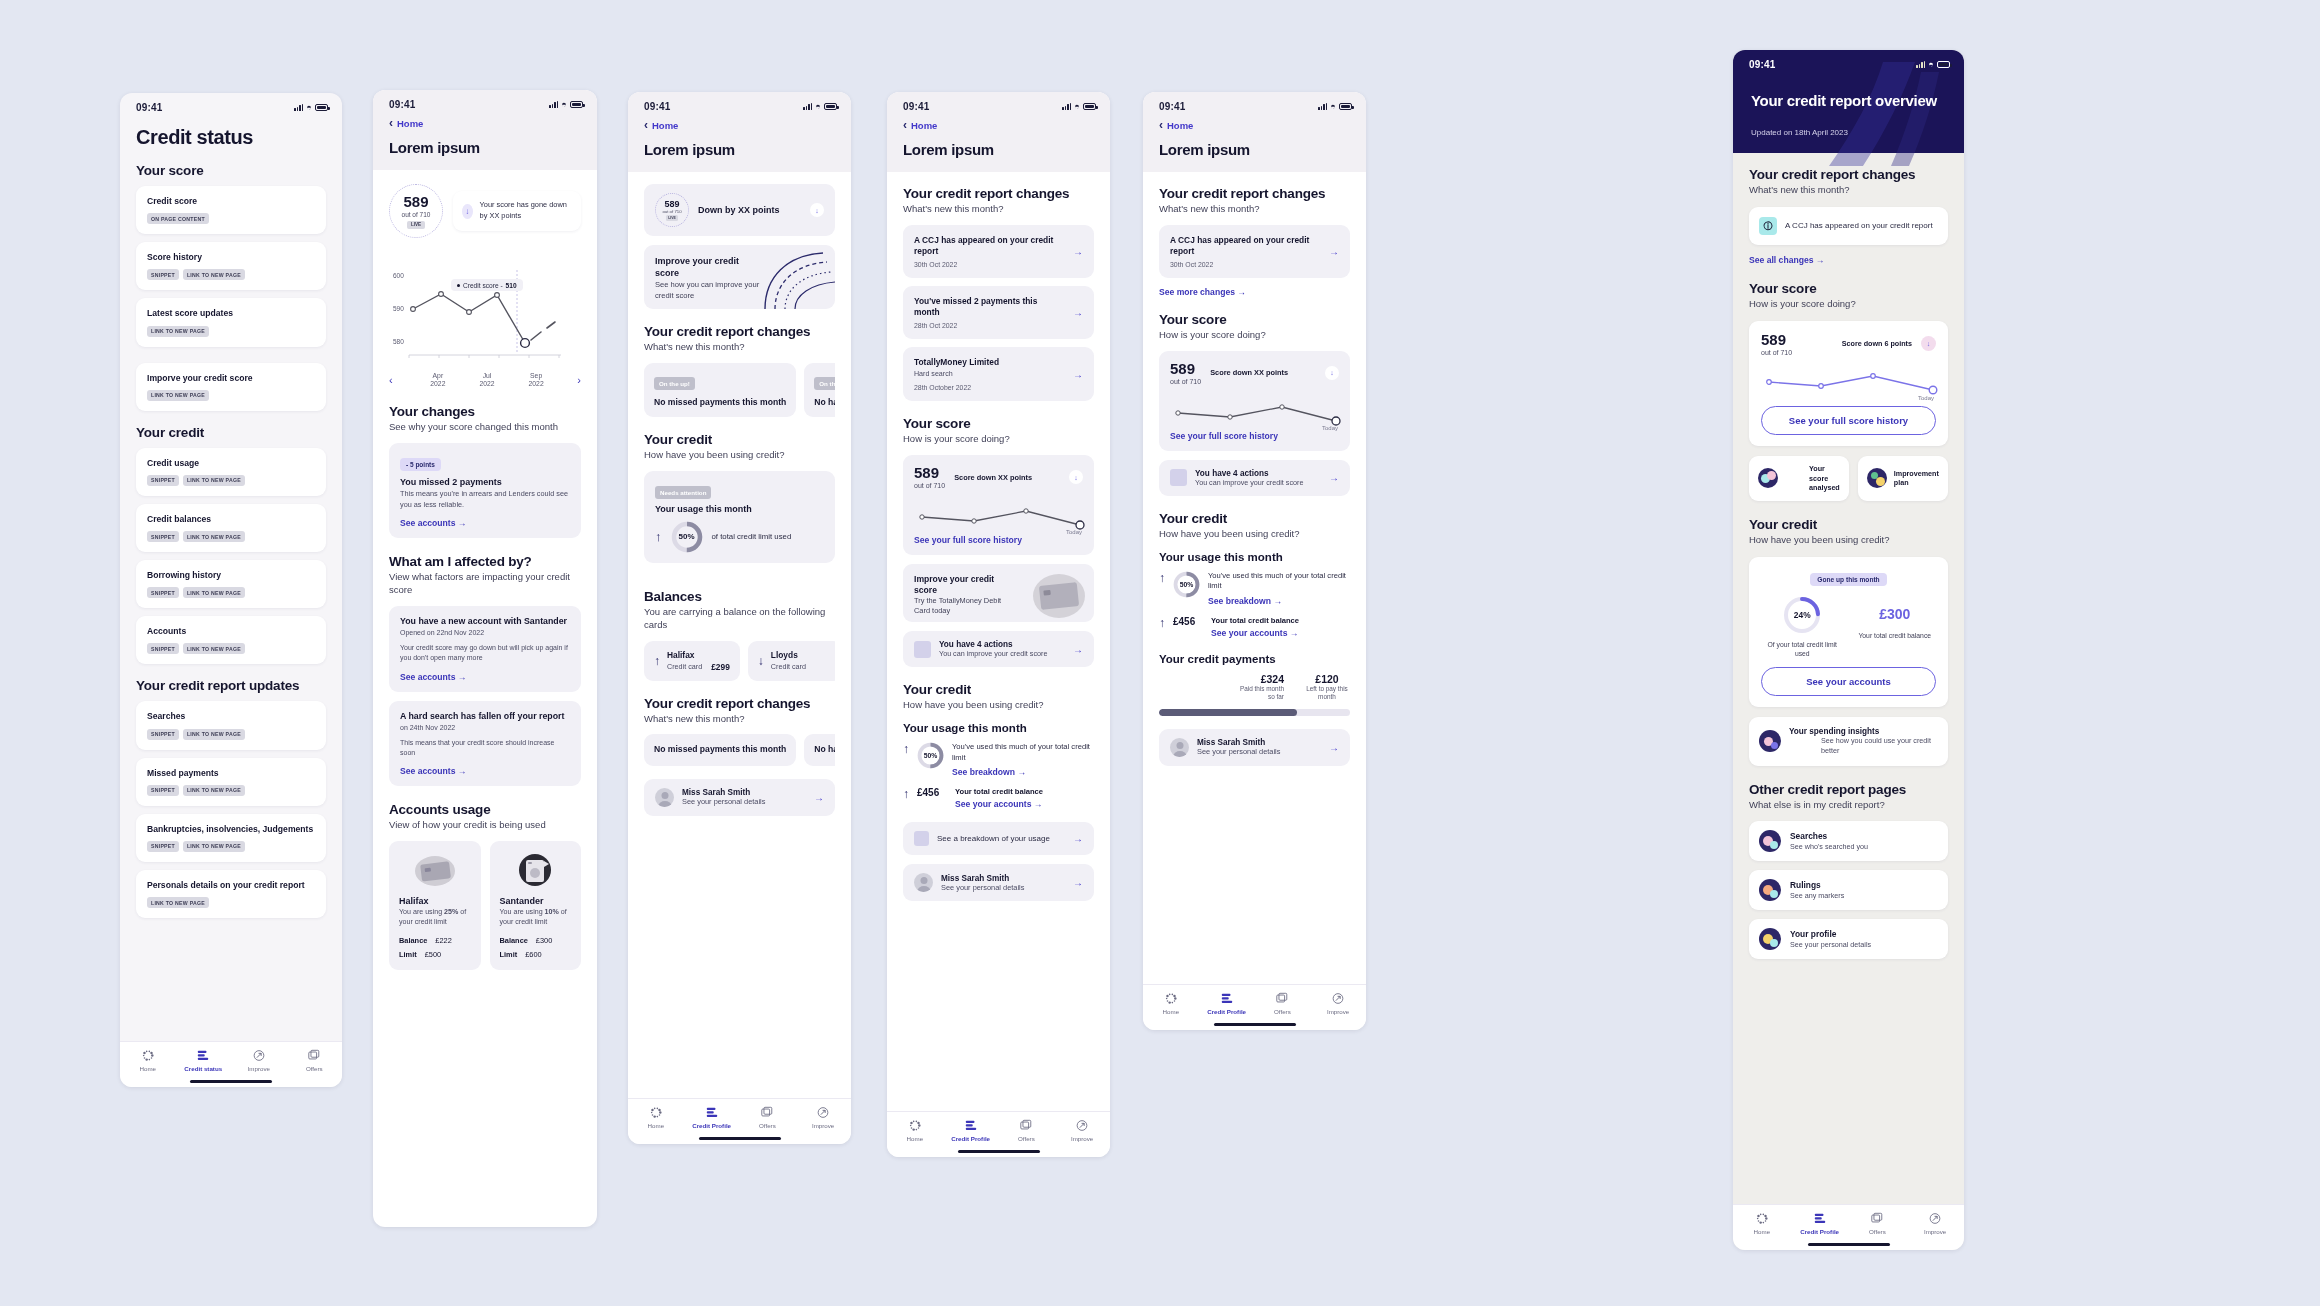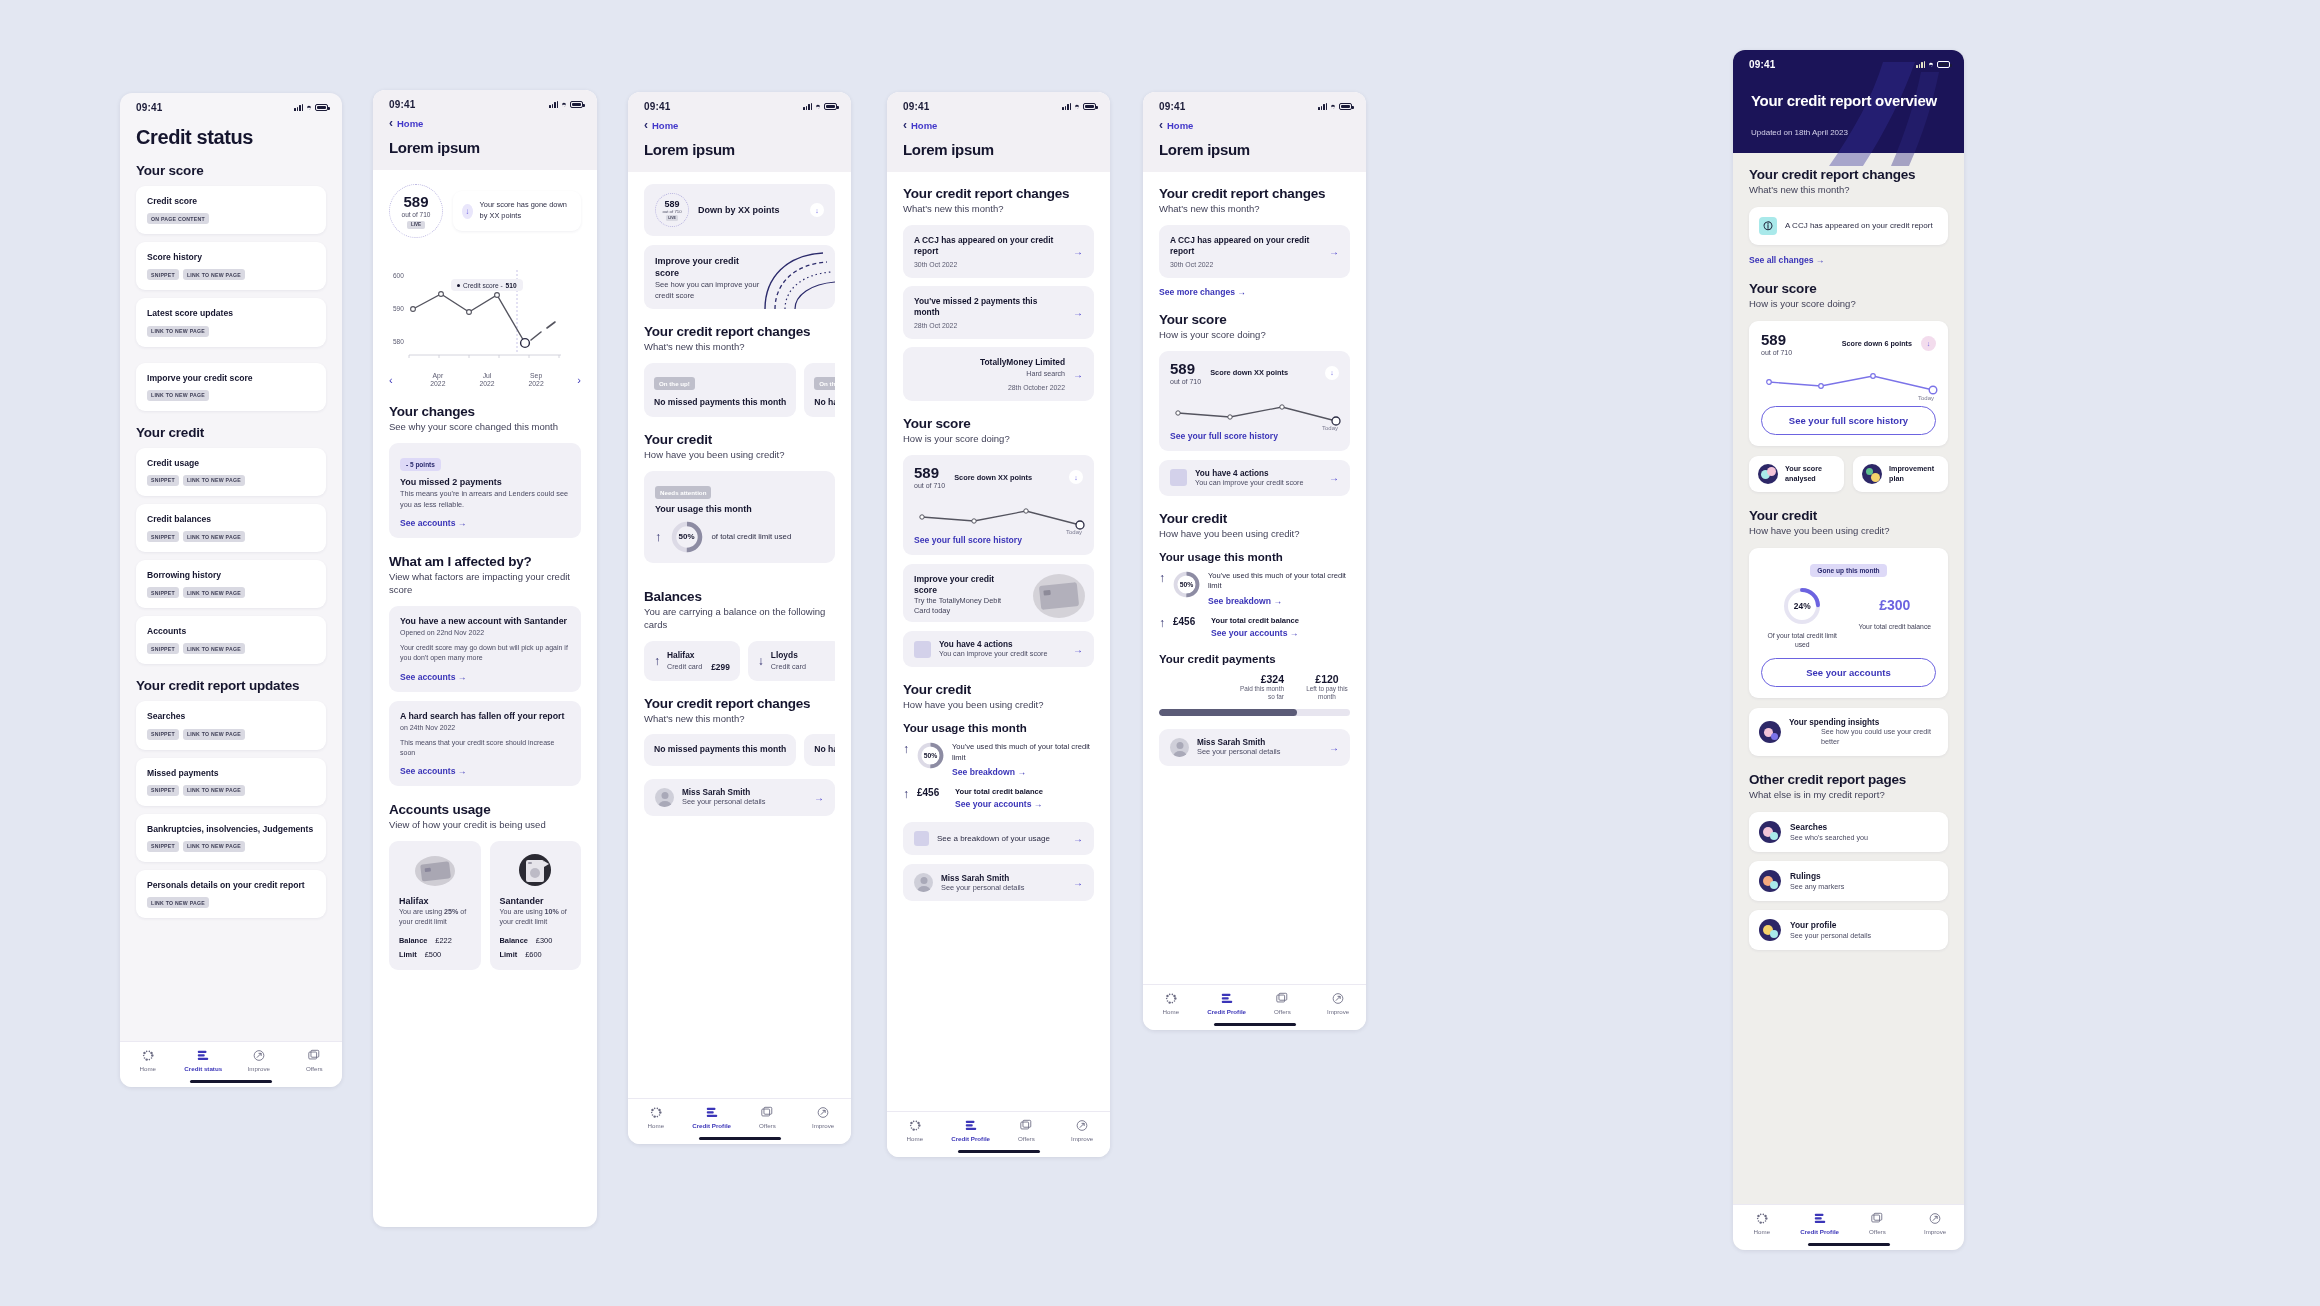--- a/index.html
+++ b/index.html
@@ -614,21 +614,21 @@
             <span style="color: rgb(67, 56, 202); font-size: 10px; font-weight: bold;">→</span>
           </div>
           <div class="card-g" style="padding: 10px 11px; display: flex; align-items: center; gap: 8px;">
             <div style="flex: 1 1 0%;">
               <div style="font-size: 8.4px; font-weight: bold; color: rgb(21, 21, 46); line-height: 1.32;">You've missed 2 payments this month</div>
               <div style="font-size: 6.9px; color: rgb(90, 90, 112); margin-top: 4px;">28th Oct 2022</div>
             </div>
             <span style="color: rgb(67, 56, 202); font-size: 10px; font-weight: bold;">→</span>
           </div>
           <div class="card-g" style="padding: 10px 11px; display: flex; align-items: center; gap: 8px;">
-            <div style="flex: 1 1 0%; text-align: right;">
+            <div style="flex: 1 1 0%;">
               <div style="font-size: 8.4px; font-weight: bold; color: rgb(21, 21, 46); line-height: 1.32;">TotallyMoney Limited</div>
               <div style="font-size: 7.1px; color: rgb(75, 75, 99); margin-top: 2px;">Hard search</div>
               <div style="font-size: 6.9px; color: rgb(90, 90, 112); margin-top: 6px;">28th October 2022</div>
             </div>
             <span style="color: rgb(67, 56, 202); font-size: 10px; font-weight: bold;">→</span>
           </div>
         </div>
 
       <div style="margin-top:15px;">
         <div class="sec-h">Your score</div>
@@ -1003,21 +1003,21 @@
           <div class="pill-btn" style="margin-top:8px;">See your full score history</div>
         </div>
       </div>
 
       <div id="s6-tiles" style="margin-top:10px;display:flex;gap:9px;">
           <div class="card-w" style="flex: 1 1 0%; padding: 8px 9px; display: flex; align-items: center; gap: 7px;">
             <span style="width: 20px; height: 20px; border-radius: 50%; overflow: hidden; position: relative; flex: 0 0 auto; background: rgb(45, 39, 103);">
               <span style="position:absolute;left:3px;top:6px;width:9px;height:9px;border-radius:50%;background:#a9e9ea;"></span>
               <span style="position:absolute;left:9px;top:3px;width:9px;height:9px;border-radius:50%;background:#f3c4d8;"></span>
             </span>
-            <div style="font-size: 7.2px; font-weight: bold; color: rgb(21, 21, 46); line-height: 1.35;">Your score analysed</div>
+            <div style="font-size: 7.2px; font-weight: bold; color: rgb(21, 21, 46); line-height: 1.35; margin-left: 24px;">Your score analysed</div>
           </div>
           <div class="card-w" style="flex: 1 1 0%; padding: 8px 9px; display: flex; align-items: center; gap: 7px;">
             <span style="width: 20px; height: 20px; border-radius: 50%; overflow: hidden; position: relative; flex: 0 0 auto; background: rgb(45, 39, 103);">
               <span style="position:absolute;left:4px;top:4px;width:7px;height:7px;border-radius:50%;background:#5fc08f;"></span>
               <span style="position:absolute;left:9px;top:9px;width:9px;height:9px;border-radius:50%;background:#f5d36b;"></span>
             </span>
             <div style="font-size: 7.2px; font-weight: bold; color: rgb(21, 21, 46); line-height: 1.35;">Improvement plan</div>
           </div>
         </div>
 

